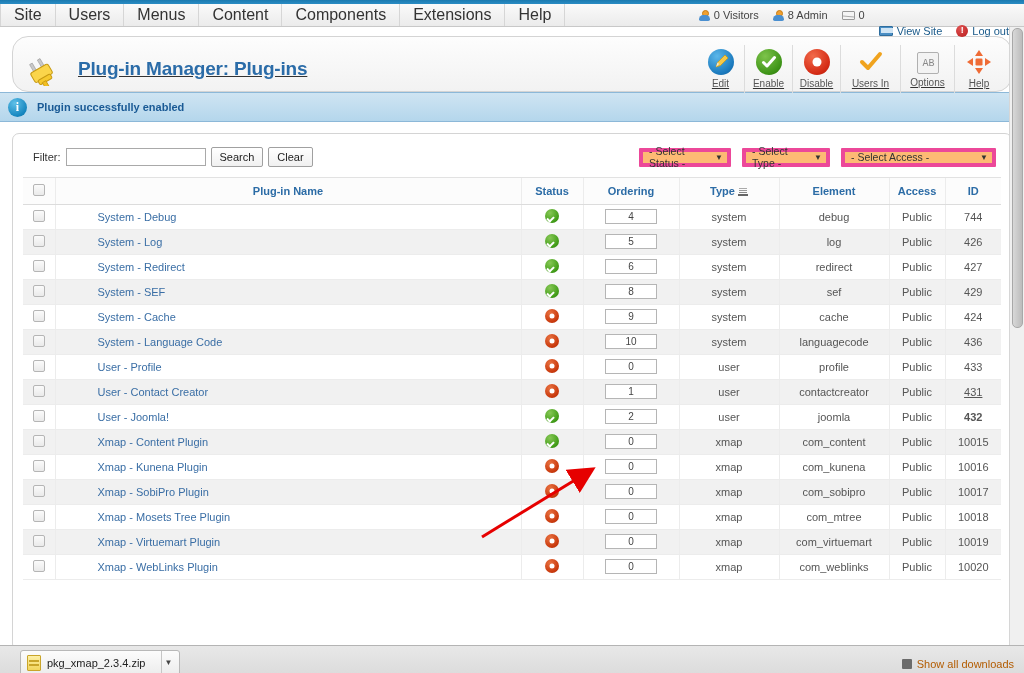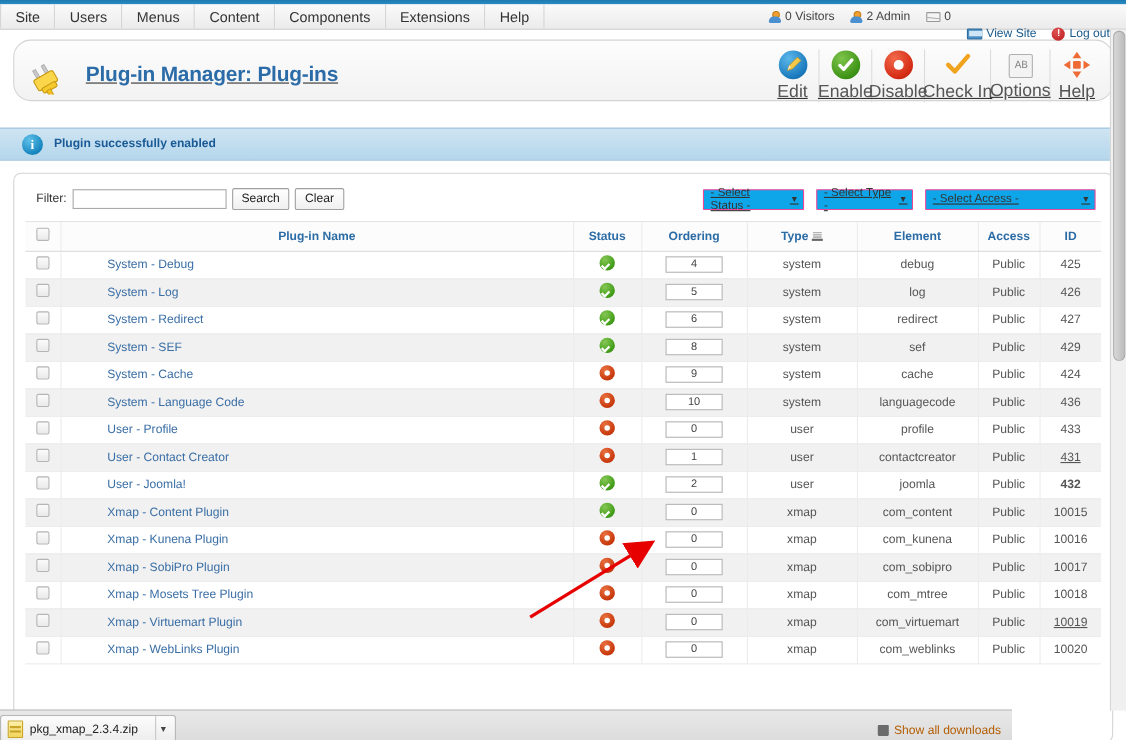--- a/index.html
+++ b/index.html
@@ -25,21 +25,21 @@
     height: 23px;
     background: linear-gradient(to bottom, #fafafa 0%, #ebebeb 100%);
     border-bottom: 1px solid #c8c8c8;
     display: flex;
     align-items: stretch;
     position: relative;
   }
   .menu-item {
     display: flex; align-items: center;
     padding: 0 13px;
-    font-size: 13px;
+    font-size: 16px;
     color: #333;
     border-right: 1px solid #d6d6d6;
     cursor: default;
     font-weight: normal;
   }
   .menu-item:first-child { border-left: 1px solid #d6d6d6; }
   #menu-spacer { flex: 1; }
   #status-links {
     display: flex; align-items: center; gap: 0px;
     padding-right: 8px;
@@ -120,21 +120,21 @@
   #toolbar { display:flex; align-items:stretch; height:48px; }
   .tb-btn {
     width: 48px;
     display:flex; flex-direction:column; align-items:center; justify-content:center;
     gap:3px;
     border-right: 1px solid #dcdcdc;
     padding: 0 2px;
     cursor: default;
   }
   .tb-btn:last-child { border-right: none; }
-  .tb-label { font-size: 16px; color: #555; white-space: nowrap; }
+  .tb-label { font-size: 10px; color: #555; white-space: nowrap; }
   .tb-ico { width: 26px; height: 26px; position: relative; }
 
   .ic-edit {
     border-radius:50%;
     background: radial-gradient(circle at 35% 28%, #5bb7ea 0%, #1a79bd 70%, #10598f 100%);
   }
   .ic-enable {
     border-radius:50%;
     background: radial-gradient(circle at 35% 28%, #7ec44b 0%, #3d9316 70%, #2c6d0e 100%);
   }
@@ -152,28 +152,28 @@
     width:22px;height:22px;margin-top:2px;
   }
   .ic-options::after{
     content:'AB'; position:absolute; left:0;top:0; width:22px; height:22px;
     line-height:22px; text-align:center; font-size:10px;
     color:#888; font-family:"Liberation Mono", monospace;
   }
 
   
   #message-bar {
-    margin-top: 24px;
+    margin-top: 0;
     height: 30px;
     background: linear-gradient(to bottom, #cfe4f2 0%, #b4d6ec 100%);
     border-top: 1px solid #8cb8d8;
     border-bottom: 1px solid #8cb8d8;
     display: flex;
     align-items: center;
-    padding-left: 20px;
+    padding-left: 8px;
     gap: 10px;
   }
   #info-icon {
     width: 19px; height: 19px; border-radius: 50%;
     background: radial-gradient(circle at 35% 28%, #5fc0e8 0%, #1686bf 70%, #0e6a9b 100%);
     position: relative;
   }
   #info-icon::after {
     content: 'i'; position:absolute; left:0; top:0; width:19px;
     text-align:center; line-height:19px;
@@ -219,29 +219,28 @@
     border-radius: 2px;
     font-size: 11px;
     padding: 0 8px;
     color: #222;
     font-family: "Liberation Sans", sans-serif;
     cursor: default;
   }
   #filter-right { display:flex; align-items:center; gap: 11px; }
   .sel {
     height: 19px;
-    border: 1px solid #ec4899;
-    background: #0ea5e9;
+    border: 4px solid #ec4899;
+    background: #fdba74;
     font-size: 10.5px;
     color: #333;
     display:flex; align-items:center; justify-content:space-between;
     padding: 0 4px 0 6px;
     border-radius: 1px;
     gap: 6px;
-    text-decoration: underline;
   }
   .sel .caret { font-size: 8px; color:#333; }
   #sel-status { width: 92px; }
   #sel-type { width: 88px; }
   #sel-access { width: 155px; }
 
   
   #tbl { width: 100%; border-collapse: collapse; table-layout: fixed; }
   #tbl th {
     font-size: 11px; color: #2c6ca6; font-weight: bold;
@@ -339,26 +338,26 @@
   #vscroll-thumb {
     position:absolute; left:2px; top: 1px;
     width: 11px; height: 300px;
     background: linear-gradient(to right,#d8d8d8,#bcbcbc);
     border: 1px solid #a8a8a8; border-radius: 5px;
   }
 
   
   #download-bar {
     position: absolute; left: 0; bottom: 0;
-    width: 920px; height: 28px;
+    width: 1024px; height: 28px;
     background: linear-gradient(to bottom,#e8e8e8,#dcdcdc);
     border-top: 1px solid #b4b4b4;
     display: flex; align-items: center; justify-content: space-between;
     z-index: 60;
-    padding: 0 10px 0 0;
+    padding: 0 10px 0 20px;
   }
   #dl-item {
     display:flex; align-items:center; gap:6px;
     background: linear-gradient(to bottom,#fcfcfc,#ececec);
     border: 1px solid #b8b8b8;
     border-radius: 3px;
     height: 26px;
     padding: 0 4px 0 6px;
     margin-top: 6px;
     width: 160px;
@@ -400,21 +399,21 @@
   <div class="menu-item">Extensions</div>
   <div class="menu-item">Help</div>
   <div id="menu-spacer"></div>
   <div id="status-links">
     <div class="status-link">
       <span class="ico ico-user"></span>
       <span>0 Visitors</span>
     </div>
     <div class="status-link">
       <span class="ico ico-user"></span>
-      <span>2 Admin</span>
+      <span>8 Admin</span>
     </div>
     <div class="status-link">
       <span class="ico ico-mail"></span>
       <span>0</span>
     </div>
     <div class="status-link link-text">
       <span class="ico ico-viewsite"></span>
       <span>View Site</span>
     </div>
     <div class="status-link link-text">
@@ -463,21 +462,21 @@
       <div class="tb-btn">
         <div class="tb-ico ic-disable"></div>
         <div class="tb-label">Disable</div>
       </div>
       <div class="tb-btn" style="width:60px">
         <div class="tb-ico">
           <svg width="26" height="26" viewBox="0 0 26 26">
             <path d="M4 13 L10 19 L22 5" stroke="#f0a31e" stroke-width="4" fill="none" stroke-linecap="round" stroke-linejoin="round"></path>
           </svg>
         </div>
-        <div class="tb-label">Check In</div>
+        <div class="tb-label">Users In</div>
       </div>
       <div class="tb-btn" style="width:54px">
         <div class="tb-ico ic-options"></div>
         <div class="tb-label">Options</div>
       </div>
       <div class="tb-btn">
         <div class="tb-ico">
           <svg width="26" height="26" viewBox="0 0 26 26">
             <g fill="#ef6b35">
               <path d="M13 1 L17 7 L9 7 Z"></path>
@@ -552,21 +551,21 @@
       </thead>
       <tbody id="tbody">
           <tr>
             <td><span class="cb"></span></td>
             <td class="cell-name"><a>System - Debug</a></td>
             <td><span class="status-dot on"></span></td>
             <td><span class="ord-box">4</span></td>
             <td>system</td>
             <td>debug</td>
             <td>Public</td>
-            <td style="border-right: none;">425</td>
+            <td style="border-right: none;">744</td>
           </tr>
           <tr class="alt">
             <td><span class="cb"></span></td>
             <td class="cell-name"><a>System - Log</a></td>
             <td><span class="status-dot on"></span></td>
             <td><span class="ord-box">5</span></td>
             <td>system</td>
             <td>log</td>
             <td>Public</td>
             <td style="border-right: none;">426</td>
@@ -682,21 +681,21 @@
             <td style="border-right: none;">10018</td>
           </tr>
           <tr class="alt">
             <td><span class="cb"></span></td>
             <td class="cell-name"><a>Xmap - Virtuemart Plugin</a></td>
             <td><span class="status-dot off"></span></td>
             <td><span class="ord-box">0</span></td>
             <td>xmap</td>
             <td>com_virtuemart</td>
             <td>Public</td>
-            <td style="border-right: none; text-decoration: underline;">10019</td>
+            <td style="border-right: none;">10019</td>
           </tr>
           <tr>
             <td><span class="cb"></span></td>
             <td class="cell-name"><a>Xmap - WebLinks Plugin</a></td>
             <td><span class="status-dot off"></span></td>
             <td><span class="ord-box">0</span></td>
             <td>xmap</td>
             <td>com_weblinks</td>
             <td>Public</td>
             <td style="border-right: none; margin-top: 14px;">10020</td>

